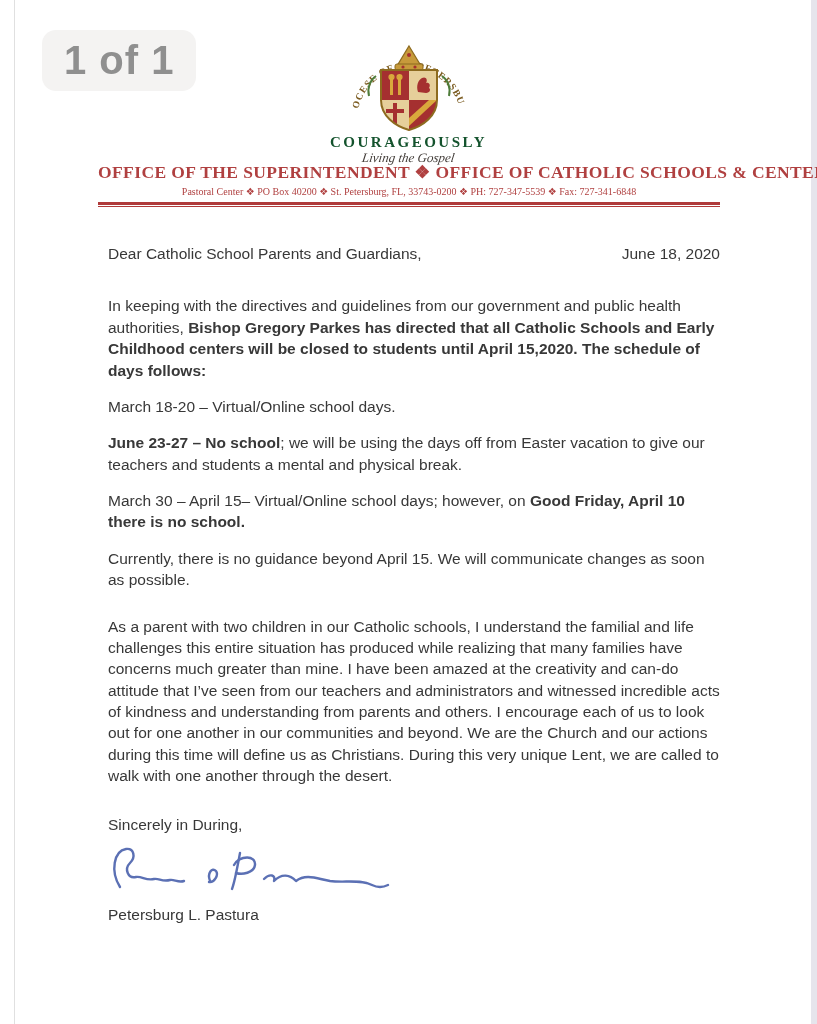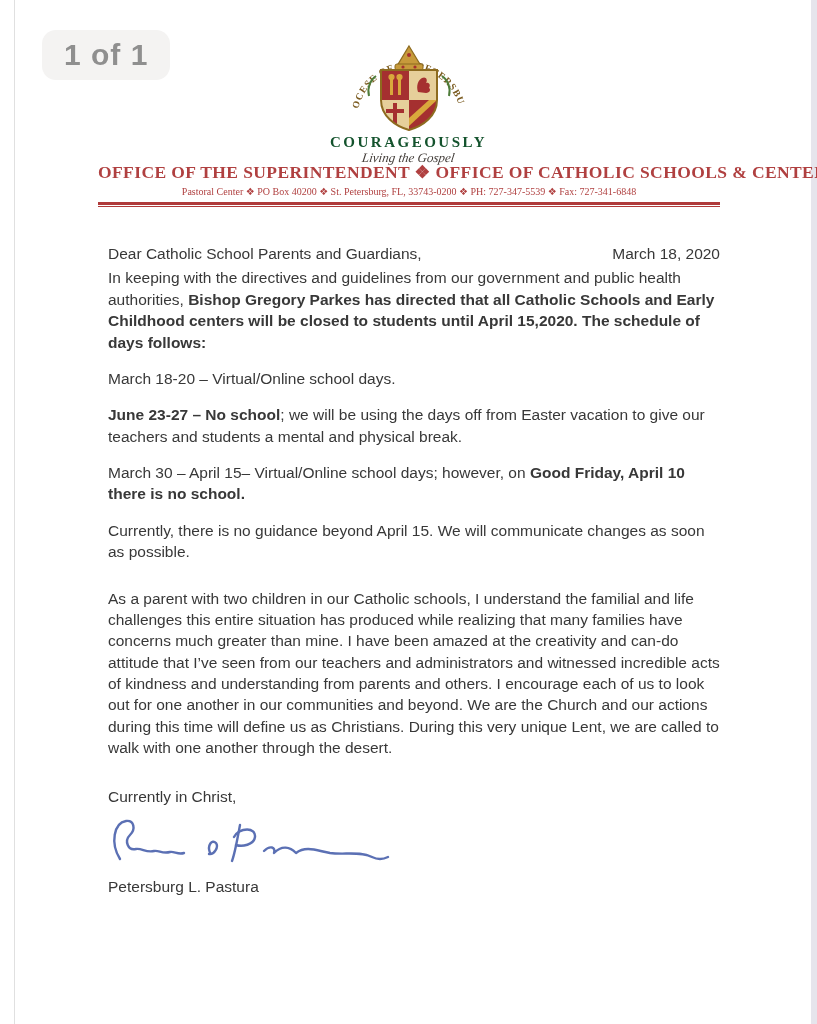--- a/index.html
+++ b/index.html
@@ -19,21 +19,21 @@
   .edge-right {
     position: absolute; right: 0; top: 0; bottom: 0;
     width: 6px; background: #e6e5ec;
   }
   .page-badge {
     position: absolute; left: 42px; top: 30px;
     background: #f4f3f2;
     color: #8f8f8f;
     border-radius: 14px;
     padding: 8px 22px;
-    font-size: 30px;
+    font-size: 40px;
     font-weight: 600;
     letter-spacing: 1px;
   }
   .crest-wrap {
     position: absolute; left: 0; right: 0; top: 40px;
     display: flex; flex-direction: column; align-items: center;
   }
   .crest-motto {
     margin-top: 2px;
     font-family: "Liberation Serif", serif;
@@ -64,21 +64,21 @@
     height: 5px;
   }
   .letter-body {
     position: absolute; left: 108px; width: 612px; top: 243px;
     font-size: 15.5px;
     line-height: 1.38;
     color: #383838;
   }
   .salutation-row {
     display: flex; justify-content: space-between; align-items: baseline;
-    margin-bottom: 3px;
+    margin-bottom: 31px;
   }
   .para { margin-bottom: 15px; }
   .para.lg-gap { margin-top: 25px; }
   .b { font-weight: 700; }
   .closing { margin-top: 27px; }
   .signature { margin-top: 6px; margin-left: -4px; height: 58px; }
   .signer-name { margin-top: 0px; }
 </style>
 </head>
 <body>
@@ -139,33 +139,33 @@
 
   <div class="letterhead">
     <div class="office-line">OFFICE OF THE SUPERINTENDENT  ❖  OFFICE OF CATHOLIC SCHOOLS &amp; CENTERS</div>
     <div class="address-line">Pastoral Center ❖ PO Box 40200 ❖ St. Petersburg, FL, 33743-0200  ❖  PH: 727-347-5539  ❖  Fax: 727-341-6848</div>
     <div class="red-rule"></div>
   </div>
 
   <div class="letter-body">
     <div class="salutation-row">
       <span>Dear Catholic School Parents and Guardians,</span>
-      <span>March 18, 2020</span>
+      <span>June 18, 2020</span>
     </div>
 
     <div>
         <p class="para"><span>In keeping with the directives and guidelines from our government and public health authorities, </span><span class="b">Bishop Gregory Parkes has directed that all Catholic Schools and Early Childhood centers will be closed to students until April 15,2020. The schedule of days follows:</span></p>
         <p class="para"><span>March 18-20 – Virtual/Online school days.</span></p>
         <p class="para"><span class="b">June 23-27 – No school</span><span>; we will be using the days off from Easter vacation to give our teachers and students a mental and physical break.</span></p>
         <p class="para"><span>March 30 – April 15– Virtual/Online school days; however, on </span><span class="b">Good Friday, April 10 there is no school.</span></p>
         <p class="para"><span>Currently, there is no guidance beyond April 15. We will communicate changes as soon as possible.</span></p>
         <p class="para lg-gap"><span>As a parent with two children in our Catholic schools, I understand the familial and life challenges this entire situation has produced while realizing that many families have concerns much greater than mine. I have been amazed at the creativity and can-do attitude that I’ve seen from our teachers and administrators and witnessed incredible acts of kindness and understanding from parents and others. I encourage each of us to look out for one another in our communities and beyond. We are the Church and our actions during this time will define us as Christians. During this very unique Lent, we are called to walk with one another through the desert.</span></p>
       </div>
 
-    <div class="closing">Currently in Christ,</div>
+    <div class="closing">Sincerely in During,</div>
 
     <svg class="signature" width="300" height="58" viewBox="0 0 300 58">
       <g fill="none" stroke="#5b70b4" stroke-width="2.4" stroke-linecap="round" stroke-linejoin="round">
         <path d="M16,46 C6,30 10,10 22,8 C30,7 32,16 26,22 C20,28 24,38 32,36 C38,35 42,40 50,38 C55,37 58,41 66,39 C70,38 74,42 80,40"></path>
         <path d="M106,40 C103,32 108,26 112,30 C115,34 110,42 105,41"></path>
         <path d="M136,12 C133,28 131,40 128,48"></path>
         <path d="M130,24 C136,14 152,14 151,24 C150,32 138,34 132,32"></path>
         <path d="M160,38 C166,32 172,34 170,40 C178,32 186,34 192,40 C202,32 214,38 226,40 C240,42 256,38 268,44 C274,47 280,46 284,44"></path>
       </g>
     </svg>

